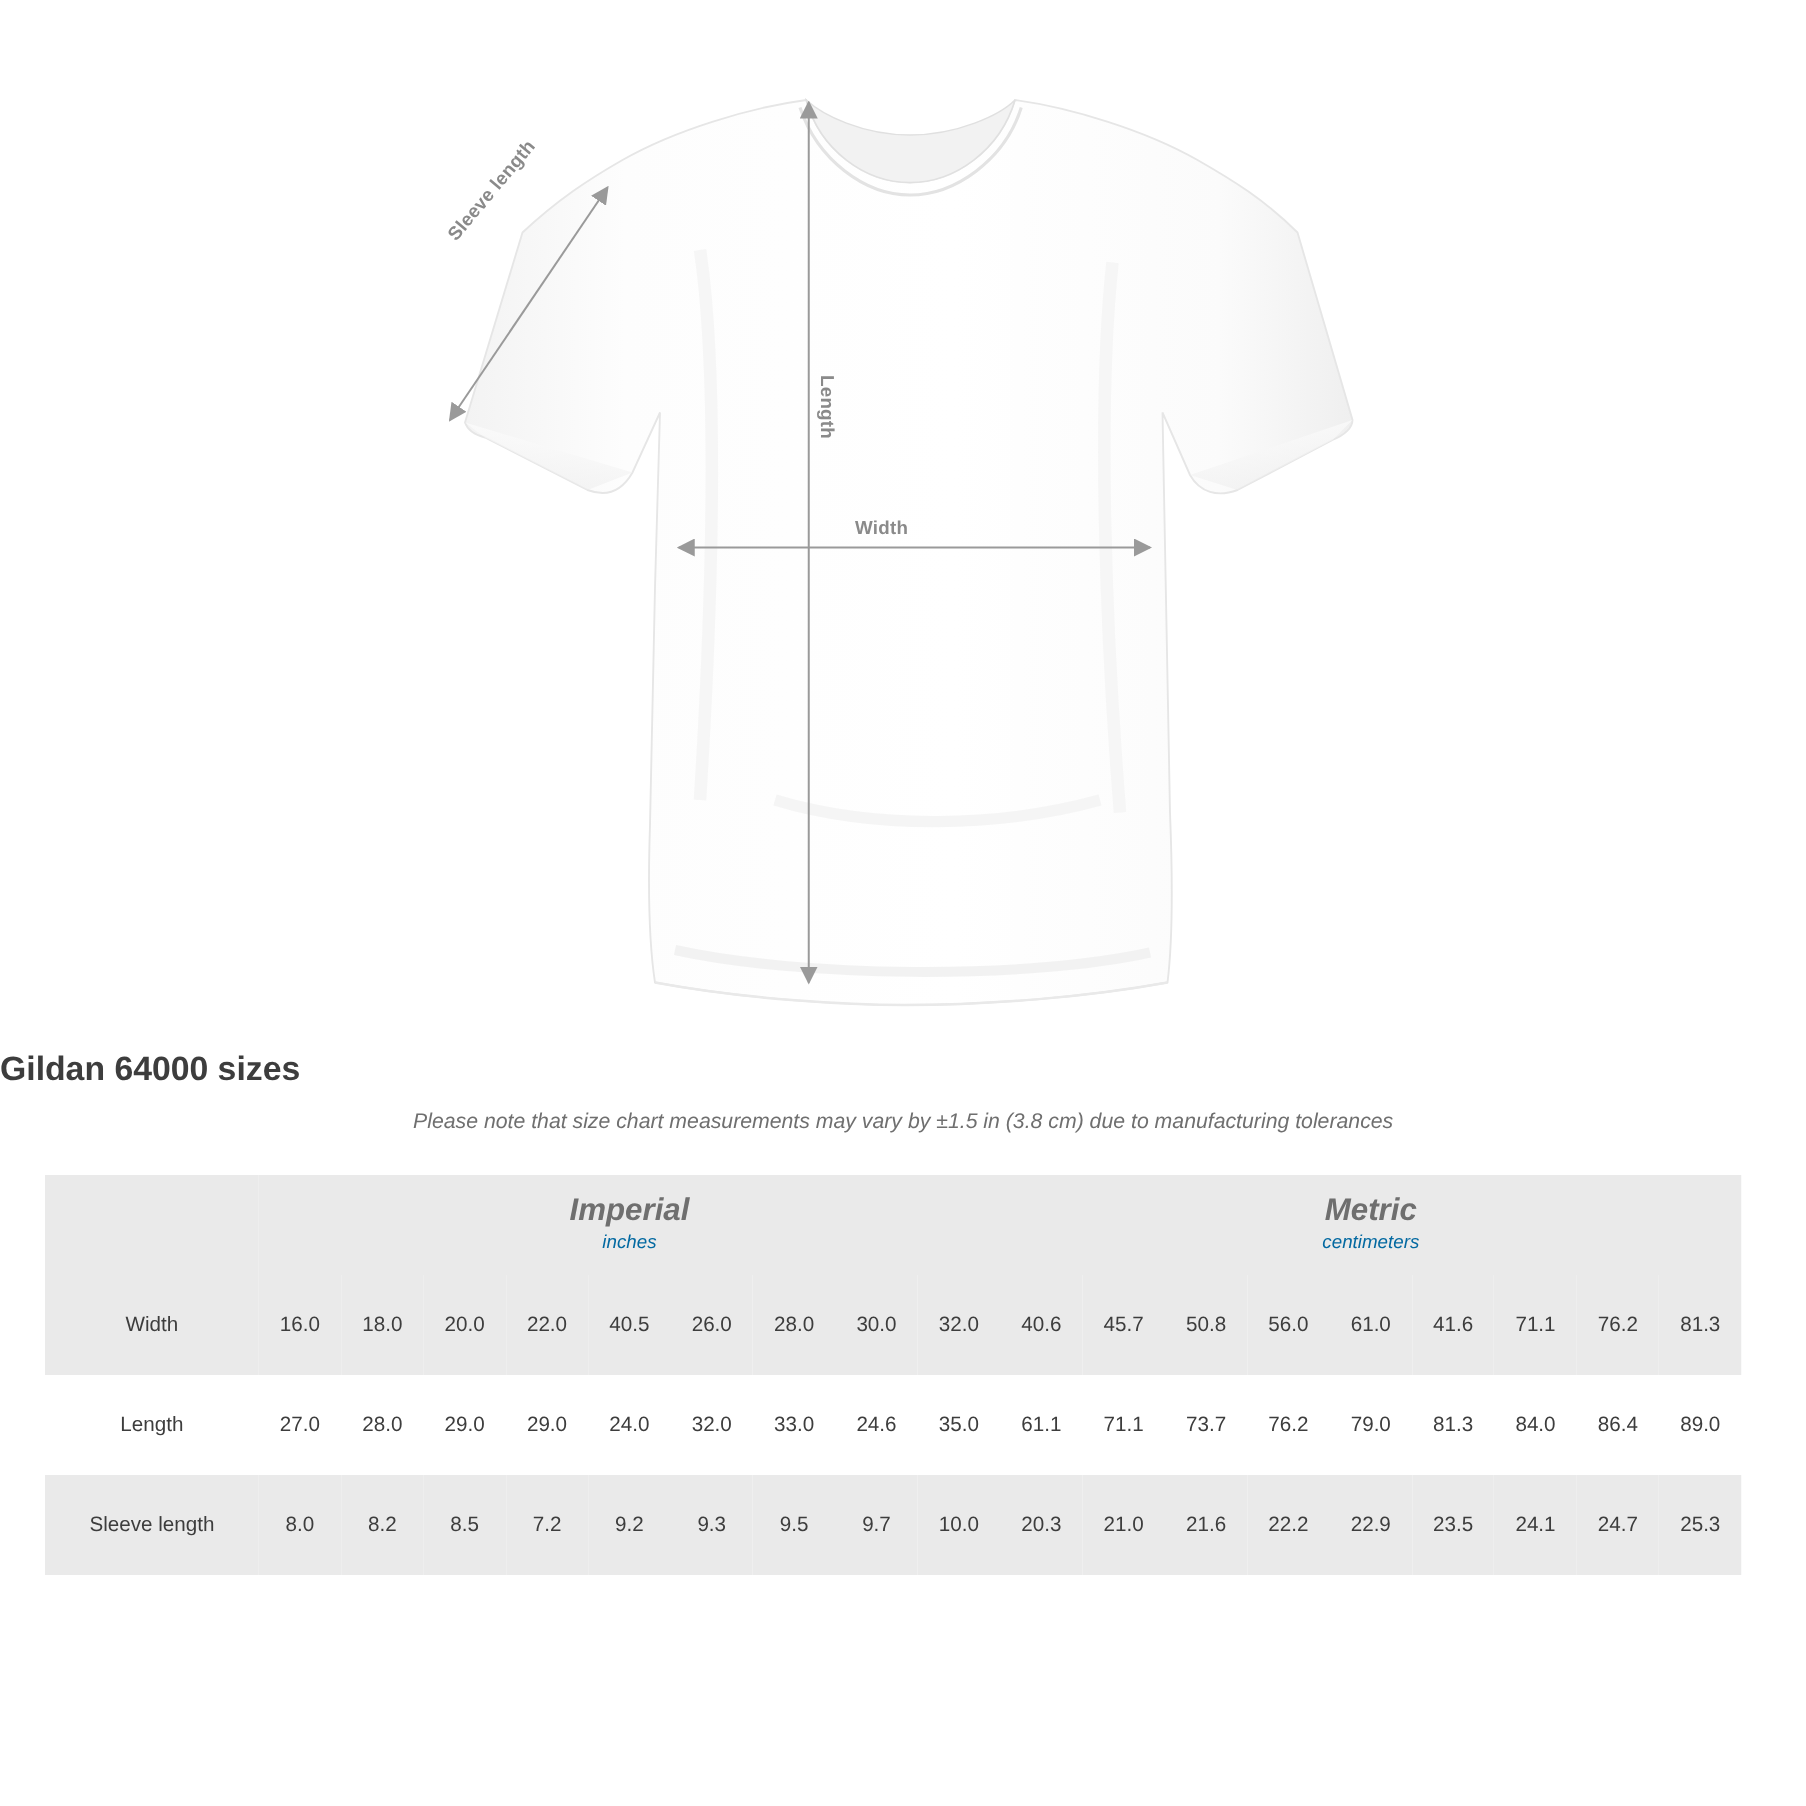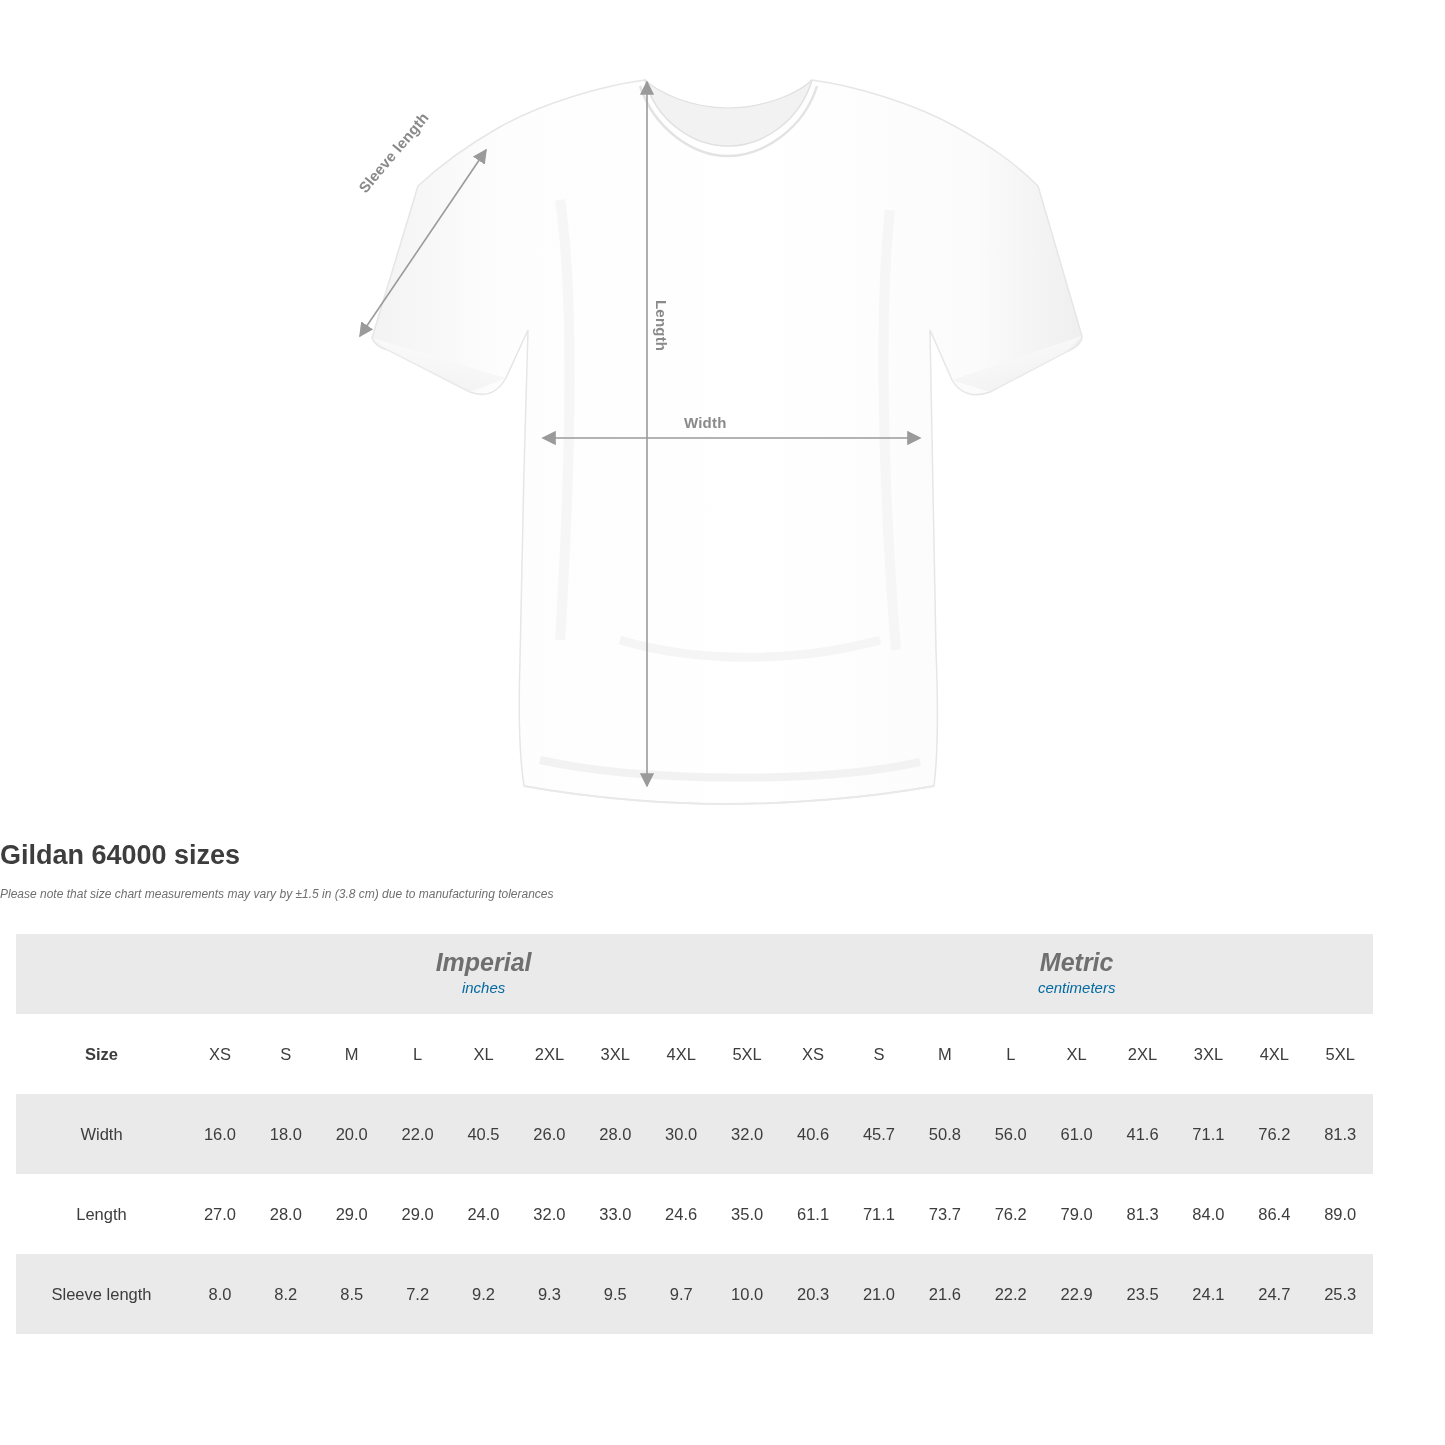--- a/index.html
+++ b/index.html
@@ -52,30 +52,31 @@
 
   
   .chart-title {
     text-align: left;
     font-size: 27px;
     font-weight: bold;
     color: #3d3d3d;
     margin: 10px 0 0 0;
   }
   .chart-note {
-    font-size: 12px;
+    text-align: center;
+    font-size: 17px;
     font-style: italic;
     color: #6f6f6f;
     margin: 16px 0 0 0;
   }
 
   
   .table-wrap {
     margin-top: 33px;
-    padding: 0 16px;
+    padding: 0 36px;
     box-sizing: border-box;
     width: 1445px;
   }
   table.size-table {
     border-collapse: collapse;
     width: 1357px;
     table-layout: fixed;
   }
   table.size-table td, table.size-table th {
     text-align: center;
@@ -238,41 +239,20 @@
         <td colspan="9">
           <div class="sys-name">Imperial</div>
           <div class="sys-unit">inches</div>
         </td>
         <td colspan="9">
           <div class="sys-name">Metric</div>
           <div class="sys-unit">centimeters</div>
         </td>
       </tr>
 
-      <tr class="hdr">
-        <td class="rowlabel">Size</td>
-        <td>XS</td>
-        <td>S</td>
-        <td>M</td>
-        <td>L</td>
-        <td>XL</td>
-        <td>2XL</td>
-        <td>3XL</td>
-        <td>4XL</td>
-        <td>5XL</td>
-        <td>XS</td>
-        <td>S</td>
-        <td>M</td>
-        <td>L</td>
-        <td>XL</td>
-        <td>2XL</td>
-        <td>3XL</td>
-        <td>4XL</td>
-        <td>5XL</td>
-      </tr>
 
       <tr class="shade">
         <td class="rowlabel">Width</td>
         <td>16.0</td>
         <td>18.0</td>
         <td>20.0</td>
         <td>22.0</td>
         <td>40.5</td>
         <td>26.0</td>
         <td>28.0</td>

